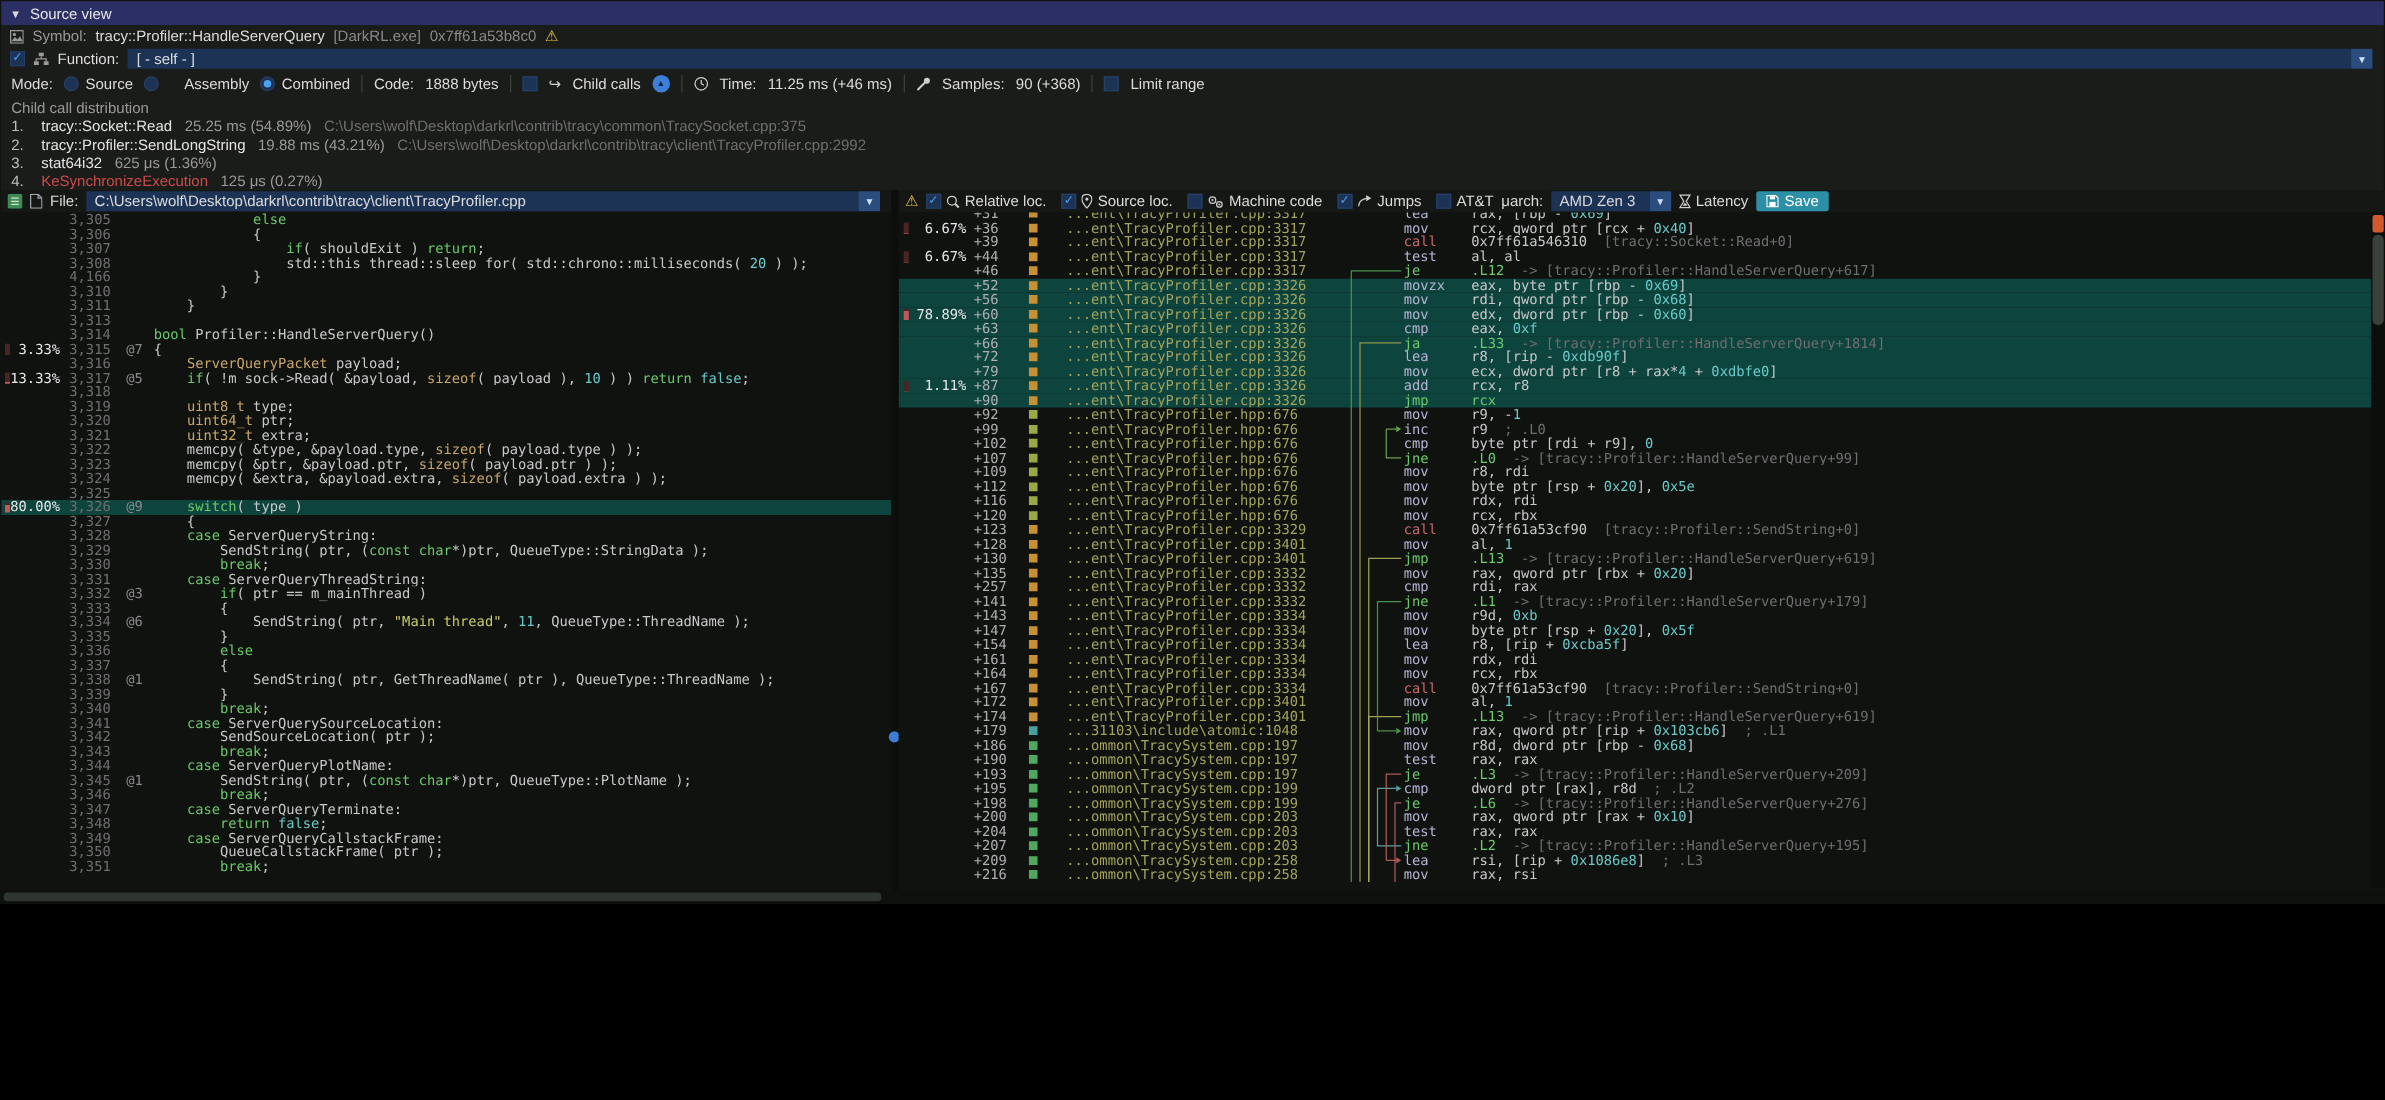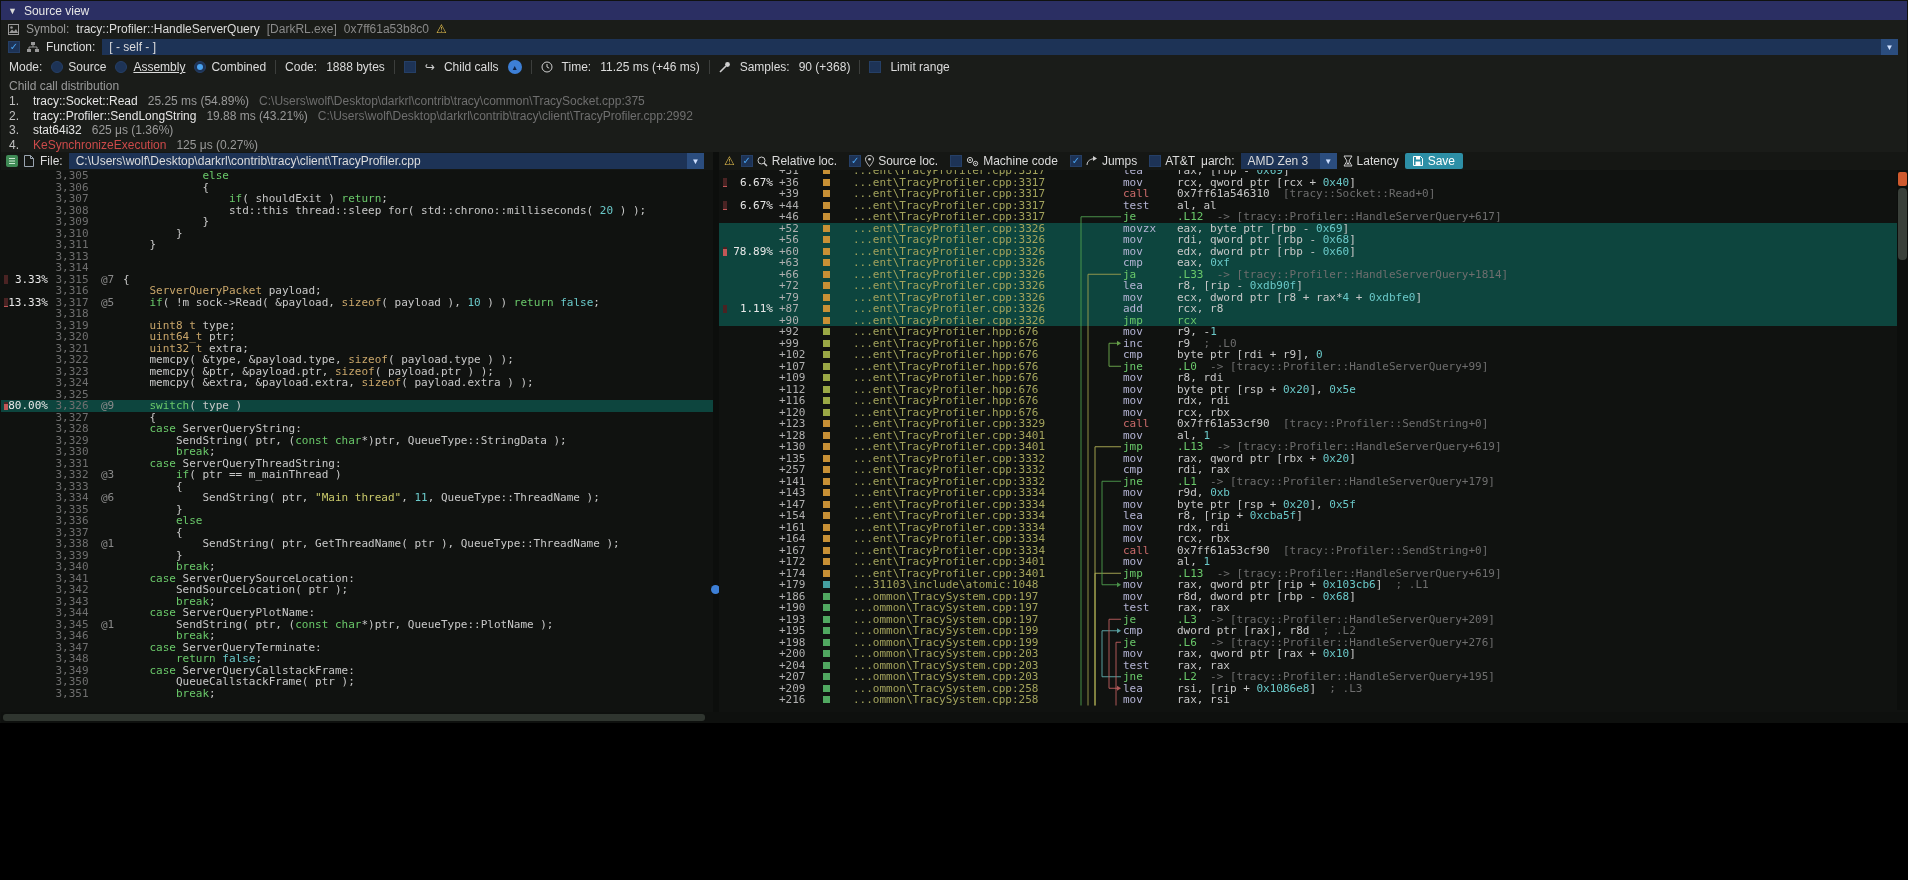--- a/index.html
+++ b/index.html
@@ -143,21 +143,21 @@
     </div>
   </div>
 
   <div class="mode-row">
     <span>Mode:</span>
     <span id="mode-radios" style="display:inline-flex; align-items:center; gap:9px;text-align:right;">
         <span style="display: inline-flex; align-items: center; gap: 5px; cursor: pointer;">
           <span class="radio"></span>
           <span>Source</span>
         </span>
-        <span style="display: inline-flex; align-items: center; gap: 6px; cursor: pointer; text-decoration: underline;">
+        <span style="display: inline-flex; align-items: center; gap: 20px; cursor: pointer;">
           <span class="radio"></span>
           <span>Assembly</span>
         </span>
         <span style="display: inline-flex; align-items: center; gap: 5px; cursor: pointer;">
           <span class="radio">
             <span class="dot"></span>
           </span>
           <span>Combined</span>
         </span>
       </span>
@@ -238,25 +238,25 @@
         <div class="combo" style="flex:1; margin-right:4px;">
           <span>C:\Users\wolf\Desktop\darkrl\contrib\tracy\client\TracyProfiler.cpp</span>
           <span class="arrow">▼</span>
         </div>
       </div>
       <div class="code-body" id="src-body">
           <div class="src-row"><span class="s-pct"></span><span class="s-num">3,305</span><span class="s-mark"></span><span class="s-code">            <span class="tk-kw">else</span></span></div>
           <div class="src-row"><span class="s-pct"></span><span class="s-num">3,306</span><span class="s-mark"></span><span class="s-code">            {</span></div>
           <div class="src-row"><span class="s-pct"></span><span class="s-num">3,307</span><span class="s-mark"></span><span class="s-code">                <span class="tk-kw">if</span>( shouldExit ) <span class="tk-kw">return</span>;</span></div>
           <div class="src-row"><span class="s-pct"></span><span class="s-num">3,308</span><span class="s-mark"></span><span class="s-code">                std::this_thread::sleep_for( std::chrono::milliseconds( <span class="tk-num">20</span> ) );</span></div>
-          <div class="src-row"><span class="s-pct"></span><span class="s-num">3,309</span><span class="s-mark"></span><span class="s-code">            }</span></div>
+          <div class="src-row"><span class="s-pct"></span><span class="s-num">4,166</span><span class="s-mark"></span><span class="s-code">            }</span></div>
           <div class="src-row"><span class="s-pct"></span><span class="s-num">3,310</span><span class="s-mark"></span><span class="s-code">        }</span></div>
           <div class="src-row"><span class="s-pct"></span><span class="s-num">3,311</span><span class="s-mark"></span><span class="s-code">    }</span></div>
           <div class="src-row"><span class="s-pct"></span><span class="s-num">3,313</span><span class="s-mark"></span><span class="s-code"></span></div>
-          <div class="src-row"><span class="s-pct"></span><span class="s-num">3,314</span><span class="s-mark"></span></div>
+          <div class="src-row"><span class="s-pct"></span><span class="s-num">3,314</span><span class="s-mark"></span><span class="s-code"><span class="tk-kw">bool</span> Profiler::HandleServerQuery()</span></div>
           <div class="src-row"><span class="s-pct"><span class="pbar" style="background:linear-gradient(to top,#c25757 3.33%,#4a2323 3.33%)"></span>3.33%</span><span class="s-num">3,315</span><span class="s-mark">@7</span><span class="s-code">{</span></div>
           <div class="src-row"><span class="s-pct"></span><span class="s-num">3,316</span><span class="s-mark"></span><span class="s-code">    <span class="tk-ty">ServerQueryPacket</span> payload;</span></div>
           <div class="src-row"><span class="s-pct"><span class="pbar" style="background:linear-gradient(to top,#c25757 13.33%,#4a2323 13.33%)"></span>13.33%</span><span class="s-num">3,317</span><span class="s-mark">@5</span><span class="s-code">    <span class="tk-kw">if</span>( !m_sock-&gt;Read( &amp;payload, <span class="tk-ty">sizeof</span>( payload ), <span class="tk-num">10</span> ) ) <span class="tk-kw">return</span> <span class="tk-num">false</span>;</span></div>
           <div class="src-row"><span class="s-pct"></span><span class="s-num">3,318</span><span class="s-mark"></span><span class="s-code"></span></div>
           <div class="src-row"><span class="s-pct"></span><span class="s-num">3,319</span><span class="s-mark"></span><span class="s-code">    <span class="tk-ty">uint8_t</span> type;</span></div>
           <div class="src-row"><span class="s-pct"></span><span class="s-num">3,320</span><span class="s-mark"></span><span class="s-code">    <span class="tk-ty">uint64_t</span> ptr;</span></div>
           <div class="src-row"><span class="s-pct"></span><span class="s-num">3,321</span><span class="s-mark"></span><span class="s-code">    <span class="tk-ty">uint32_t</span> extra;</span></div>
           <div class="src-row"><span class="s-pct"></span><span class="s-num">3,322</span><span class="s-mark"></span><span class="s-code">    memcpy( &amp;type, &amp;payload.type, <span class="tk-ty">sizeof</span>( payload.type ) );</span></div>
           <div class="src-row"><span class="s-pct"></span><span class="s-num">3,323</span><span class="s-mark"></span><span class="s-code">    memcpy( &amp;ptr, &amp;payload.ptr, <span class="tk-ty">sizeof</span>( payload.ptr ) );</span></div>
           <div class="src-row"><span class="s-pct"></span><span class="s-num">3,324</span><span class="s-mark"></span><span class="s-code">    memcpy( &amp;extra, &amp;payload.extra, <span class="tk-ty">sizeof</span>( payload.extra ) );</span></div>

